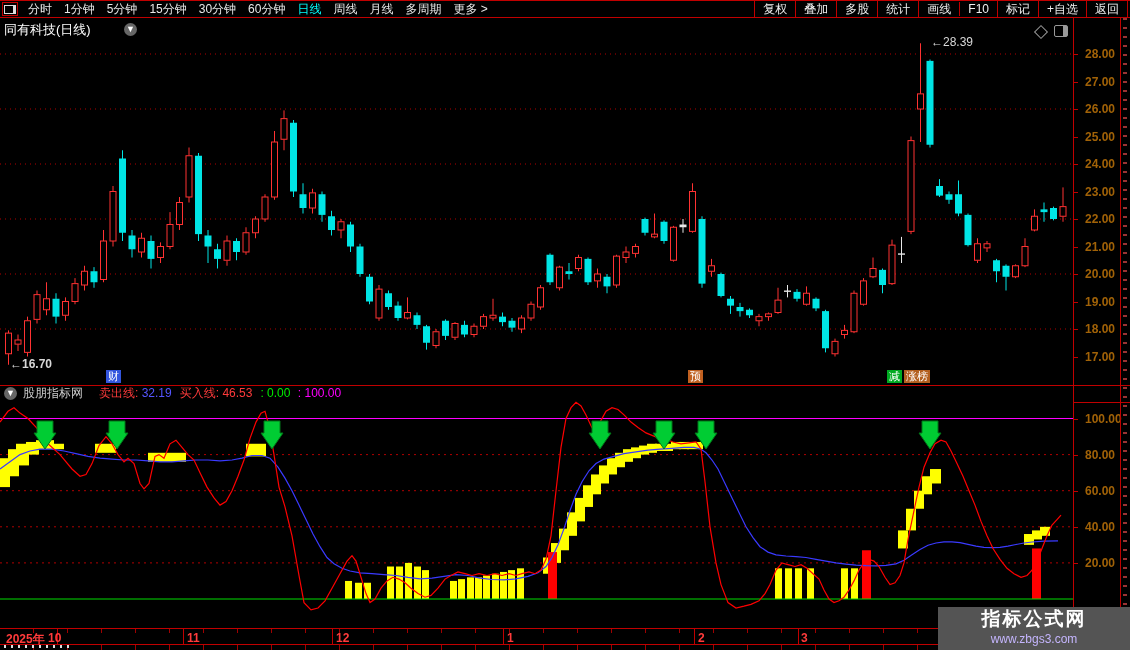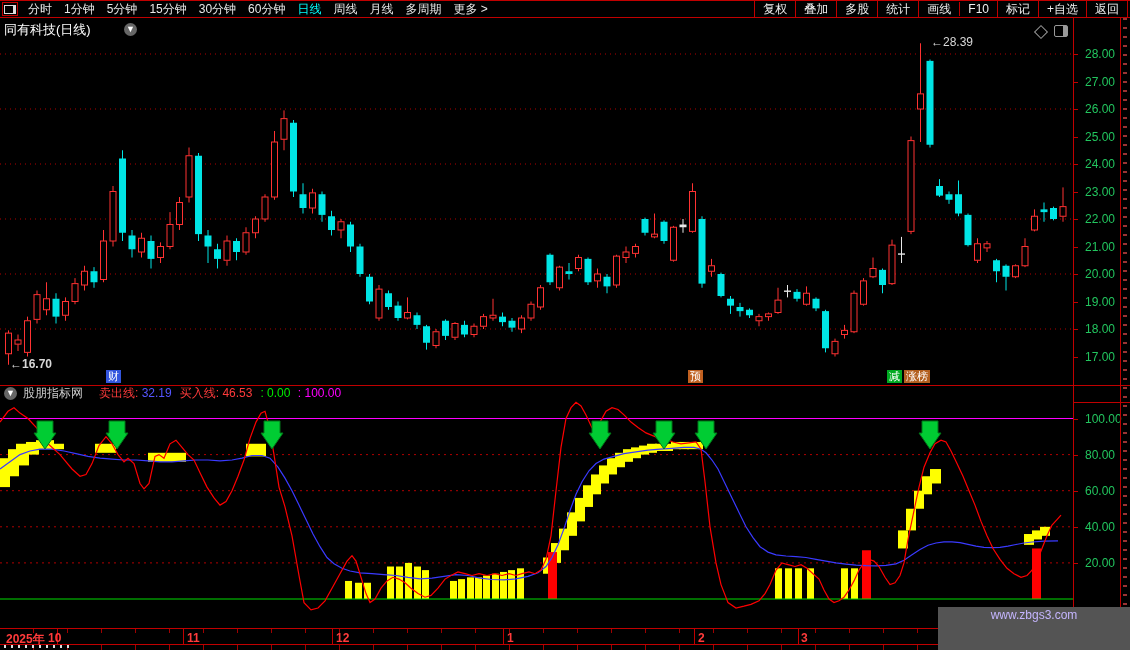--- a/index.html
+++ b/index.html
@@ -37,21 +37,21 @@
   
   #ind-header{position:absolute;left:0;top:386px;width:1073px;height:14px;font-size:12px;
     display:flex;align-items:center;white-space:nowrap;}
   #ind-collapse{width:13px;height:13px;border-radius:50%;background:#666;color:#fff;font-size:9px;
     line-height:13px;text-align:center;margin:0 6px 0 4px;cursor:pointer;}
   #ind-name{color:#cccccc;margin-right:16px;}
   .ih-red{color:#ff3b3b;} .ih-blue{color:#5555ff;margin-right:8px;} .ih-green{color:#00ee00;margin-right:4px;}
   .ih-mag{color:#ff00ff;}
   
   #right-axis{position:absolute;left:1073px;top:18px;width:47px;height:610px;}
-  .ax-label{position:absolute;left:12px;font-size:12px;font-weight:normal;color:#22c55e;}
+  .ax-label{position:absolute;left:12px;font-size:12px;font-weight:bold;color:#a16207;}
   .ax-tick{position:absolute;left:0;width:5px;height:1px;background:#c00000;}
   #right-strip{position:absolute;left:1120px;top:18px;width:10px;height:610px;
     border-left:1px solid #c00000;box-sizing:border-box;}
   #right-strip .ticks{position:absolute;left:2px;top:0;width:4px;height:100%;
     background:repeating-linear-gradient(180deg,#993333 0 2px,transparent 2px 9px);}
   
   #date-axis{position:absolute;left:0;top:628px;width:1130px;height:17px;
     border-top:1px solid #c00000;border-bottom:1px solid #c00000;box-sizing:border-box;
     background:repeating-linear-gradient(90deg,transparent 0 33px,#a00000 33px 34px);
     background-size:100% 4px;background-repeat:no-repeat;}
@@ -559,16 +559,17 @@
       <div class="month-label" style="left: 336px;">12</div>
       <div class="month-label" style="left: 507px;">1</div>
       <div class="month-label" style="left: 698px;">2</div>
       <div class="month-label" style="left: 801px;">3</div>
     </div>
   <div id="bottom-strip">
       <div class="glyph-hints"></div>
     </div>
 
   <div id="watermark">
+    <div id="wm1">指标公式网</div>
     <div id="wm2">www.zbgs3.com</div>
   </div>
 
 </div>
 
 </body></html>

